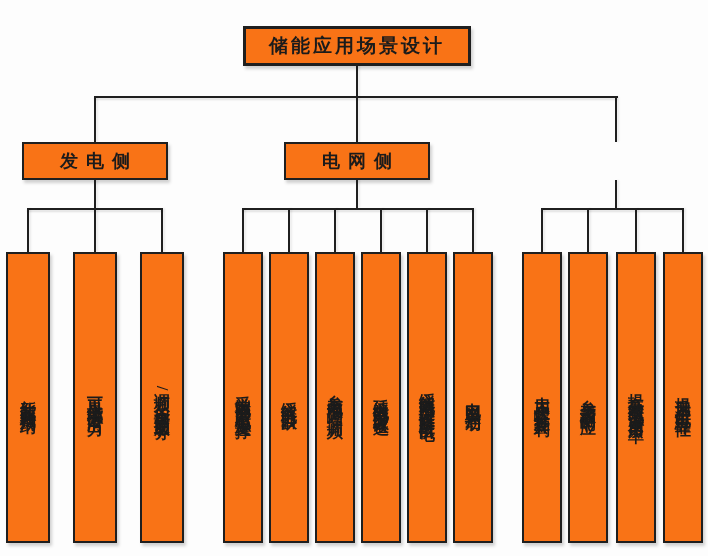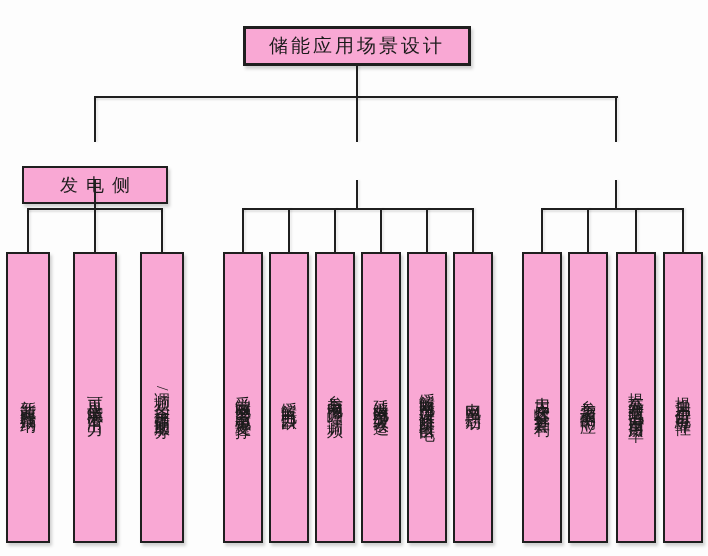--- a/index.html
+++ b/index.html
@@ -17,37 +17,37 @@
   .line{
     position:absolute;
     background:#1f1f1f;
   }
   .hline{ box-shadow:0 2px 2px rgba(0,0,0,0.12); }
   .vline{ box-shadow:2px 0 2px rgba(0,0,0,0.08); }
   .node{
     position:absolute;
     box-sizing:border-box;
     border:3px solid #1f1f1f;
-    background:#f9a8d4;
+    background:#f97316;
     display:flex;
     align-items:center;
     justify-content:center;
     box-shadow:2px 3px 3px rgba(0,0,0,0.18);
+    font-weight:bold;
   }
   .title-box{
     left:243px;top:26px;width:228px;height:40px;
     font-size:19px;
     letter-spacing:3px;
   }
   .branch{
     top:142px;height:38px;width:146px;
     font-size:18px;
     letter-spacing:8px;
     border-width:2.5px;
-    margin-top:24px;
   }
   .branch span{ margin-left:8px; }
   .leaf{
     top:252px;height:291px;
     border-width:2.5px;
   }
   .leaf span{
     writing-mode:vertical-rl;
     text-orientation:mixed;
     font-size:16px;
@@ -67,20 +67,23 @@
   </div>
 
   <div class="line vline" style="left:356px;top:66px;width:2px;height:30px;"></div>
   <div class="line hline" style="left:94px;top:96px;width:524px;height:2px;"></div>
   <div class="line vline" style="left:94px;top:96px;width:2px;height:46px;"></div>
   <div class="line vline" style="left:356px;top:96px;width:2px;height:46px;"></div>
   <div class="line vline" style="left:615px;top:96px;width:2px;height:46px;"></div>
 
   <div class="node branch" style="left:22px;">
     <span>发电侧</span>
+  </div>
+  <div class="node branch" style="left:284px;">
+    <span>电网侧</span>
   </div>
 
   <div class="line vline" style="left:94px;top:180px;width:2px;height:28px;"></div>
   <div class="line vline" style="left:356px;top:180px;width:2px;height:28px;"></div>
   <div class="line vline" style="left:615px;top:180px;width:2px;height:28px;"></div>
 
   <div class="line hline" style="left:27px;top:208px;width:136px;height:2px;"></div>
   <div class="line hline" style="left:242px;top:208px;width:232px;height:2px;"></div>
   <div class="line hline" style="left:541px;top:208px;width:143px;height:2px;"></div>
 

